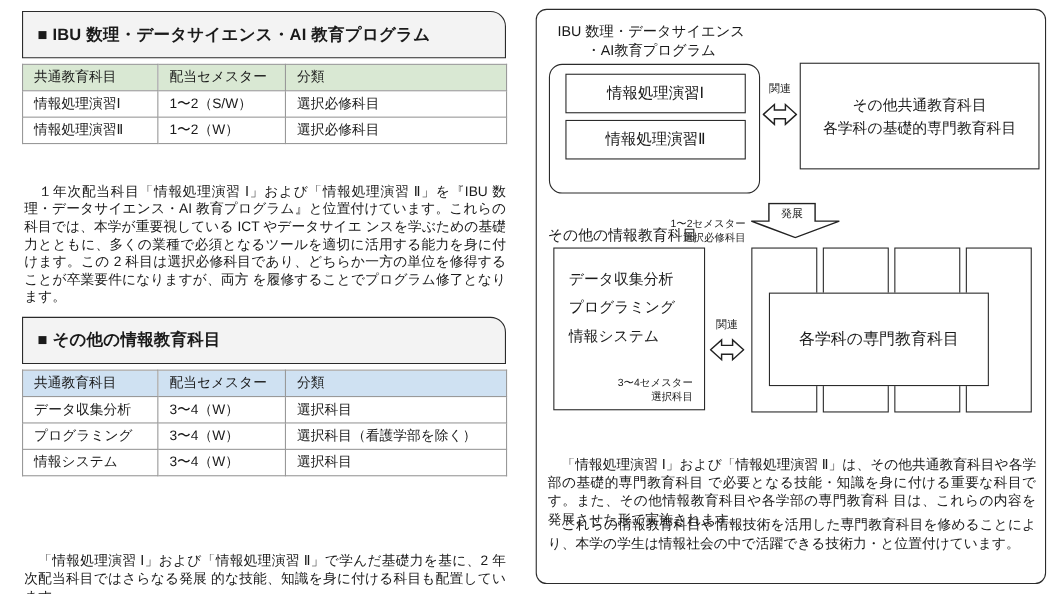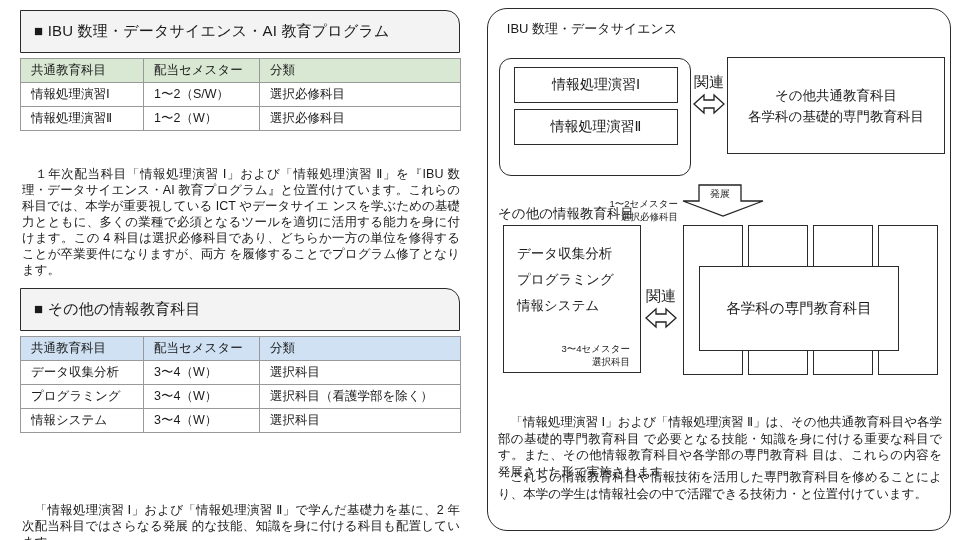--- a/index.html
+++ b/index.html
@@ -12,21 +12,21 @@
     overflow: hidden;
   }
   .abs { position: absolute; }
 
   
   .section-header {
     left: 20px; width: 440px; height: 43px;
     background: #f3f3f3;
     border: 1.5px solid #2b2b2b;
     border-radius: 0 14px 0 0;
-    font-size: 15px; font-weight: normal;
+    font-size: 15px; font-weight: bold;
     display: flex; align-items: center;
     padding-left: 13px;
     letter-spacing: 0.2px;
   }
   #header1 { top: 10px; }
   #header2 { top: 288px; }
 
   table.course-table {
     border-collapse: collapse; table-layout: fixed;
     width: 440px; left: 20px;
@@ -52,21 +52,21 @@
     font-size: 12.5px; line-height: 16px;
     text-align: justify;
   }
   #para1 { top: 166px; }
   #para2 { top: 479px; margin-top: 23px; }
 
   
   #panel {
     left: 487px; top: 8px; width: 464px; height: 523px;
     border: 1.5px solid #2b2b2b;
-    border-radius: 20px;
+    border-radius: 10px;
     background: #ffffff;
   }
   #diagram-title {
     left: 4px; top: 12px; width: 200px;
     text-align: center; font-size: 13px; line-height: 16.5px;
   }
   #program-box {
     left: 11px; top: 49px; width: 192px; height: 118px;
     border: 1.5px solid #2b2b2b; border-radius: 12px;
   }
@@ -79,21 +79,21 @@
   #course1 { top: 8px; }
   #course2 { top: 50px; }
   .small-note {
     text-align: right; font-size: 9.5px; line-height: 13px; color: #1a1a1a;
   }
   #program-note { right: 12px; top: 90px; width: 120px; margin-top: 48px; }
 
   .relation-group { text-align: center; width: 38px; }
   #relation1 { left: 202px; top: 66px; }
   #relation2 { left: 154px; top: 280px; }
-  .relation-label { font-size: 15px; line-height: 14px; }
+  .relation-label { font-size: 10px; line-height: 14px; }
   .relation-group svg { margin-top: 4px; }
 
   #other-common-box {
     left: 239px; top: 48px; width: 218px; height: 97px;
     border: 1.5px solid #2b2b2b;
     display: flex; flex-direction: column; align-items: center; justify-content: center;
     font-size: 13.5px; line-height: 21px; text-align: center;
   }
   #develop-arrow { left: 194px; top: 175px; }
   #develop-arrow text { font-size: 10px; fill: #1a1a1a; }
@@ -154,21 +154,21 @@
     <td>選択必修科目</td>
   </tr>
   <tr>
     <td>情報処理演習Ⅱ</td>
     <td>1〜2（W）</td>
     <td>選択必修科目</td>
   </tr>
 </tbody>
   </table>
 
-<div id="para1" class="abs para">　１年次配当科目「情報処理演習 Ⅰ」および「情報処理演習 Ⅱ」を『IBU 数理・データサイエンス・AI 教育プログラム』と位置付けています。これらの科目では、本学が重要視している ICT やデータサイエ ンスを学ぶための基礎力とともに、多くの業種で必須となるツールを適切に活用する能力を身に付けます。この 4 科目は選択必修科目であり、どちらか一方の単位を修得することが卒業要件になりますが、両方 を履修することでプログラム修了となります。</div>
+<div id="para1" class="abs para">　１年次配当科目「情報処理演習 Ⅰ」および「情報処理演習 Ⅱ」を『IBU 数理・データサイエンス・AI 教育プログラム』と位置付けています。これらの科目では、本学が重要視している ICT やデータサイエ ンスを学ぶための基礎力とともに、多くの業種で必須となるツールを適切に活用する能力を身に付けます。この 2 科目は選択必修科目であり、どちらか一方の単位を修得することが卒業要件になりますが、両方 を履修することでプログラム修了となります。</div>
 
 <div id="header2" class="abs section-header">
   <span>■ その他の情報教育科目</span>
 </div>
 
 <table id="table2" class="abs course-table">
   <colgroup>
       <col style="width:123px">
       <col style="width:116px">
       <col style="width:201px">
@@ -196,20 +196,21 @@
   </tr>
 </tbody>
   </table>
 
 <div id="para2" class="abs para">　「情報処理演習 Ⅰ」および「情報処理演習 Ⅱ」で学んだ基礎力を基に、2 年次配当科目ではさらなる発展 的な技能、知識を身に付ける科目も配置しています。</div>
 
 <div id="panel" class="abs">
 
   <div id="diagram-title" class="abs">
     <div>IBU 数理・データサイエンス</div>
+    <div>・AI教育プログラム</div>
   </div>
 
   <div id="program-box" class="abs">
     <div id="course1" class="abs course-box">情報処理演習Ⅰ</div>
     <div id="course2" class="abs course-box">情報処理演習Ⅱ</div>
     <div id="program-note" class="abs small-note">
       <div>1〜2セメスター</div>
       <div>選択必修科目</div>
     </div>
   </div>

